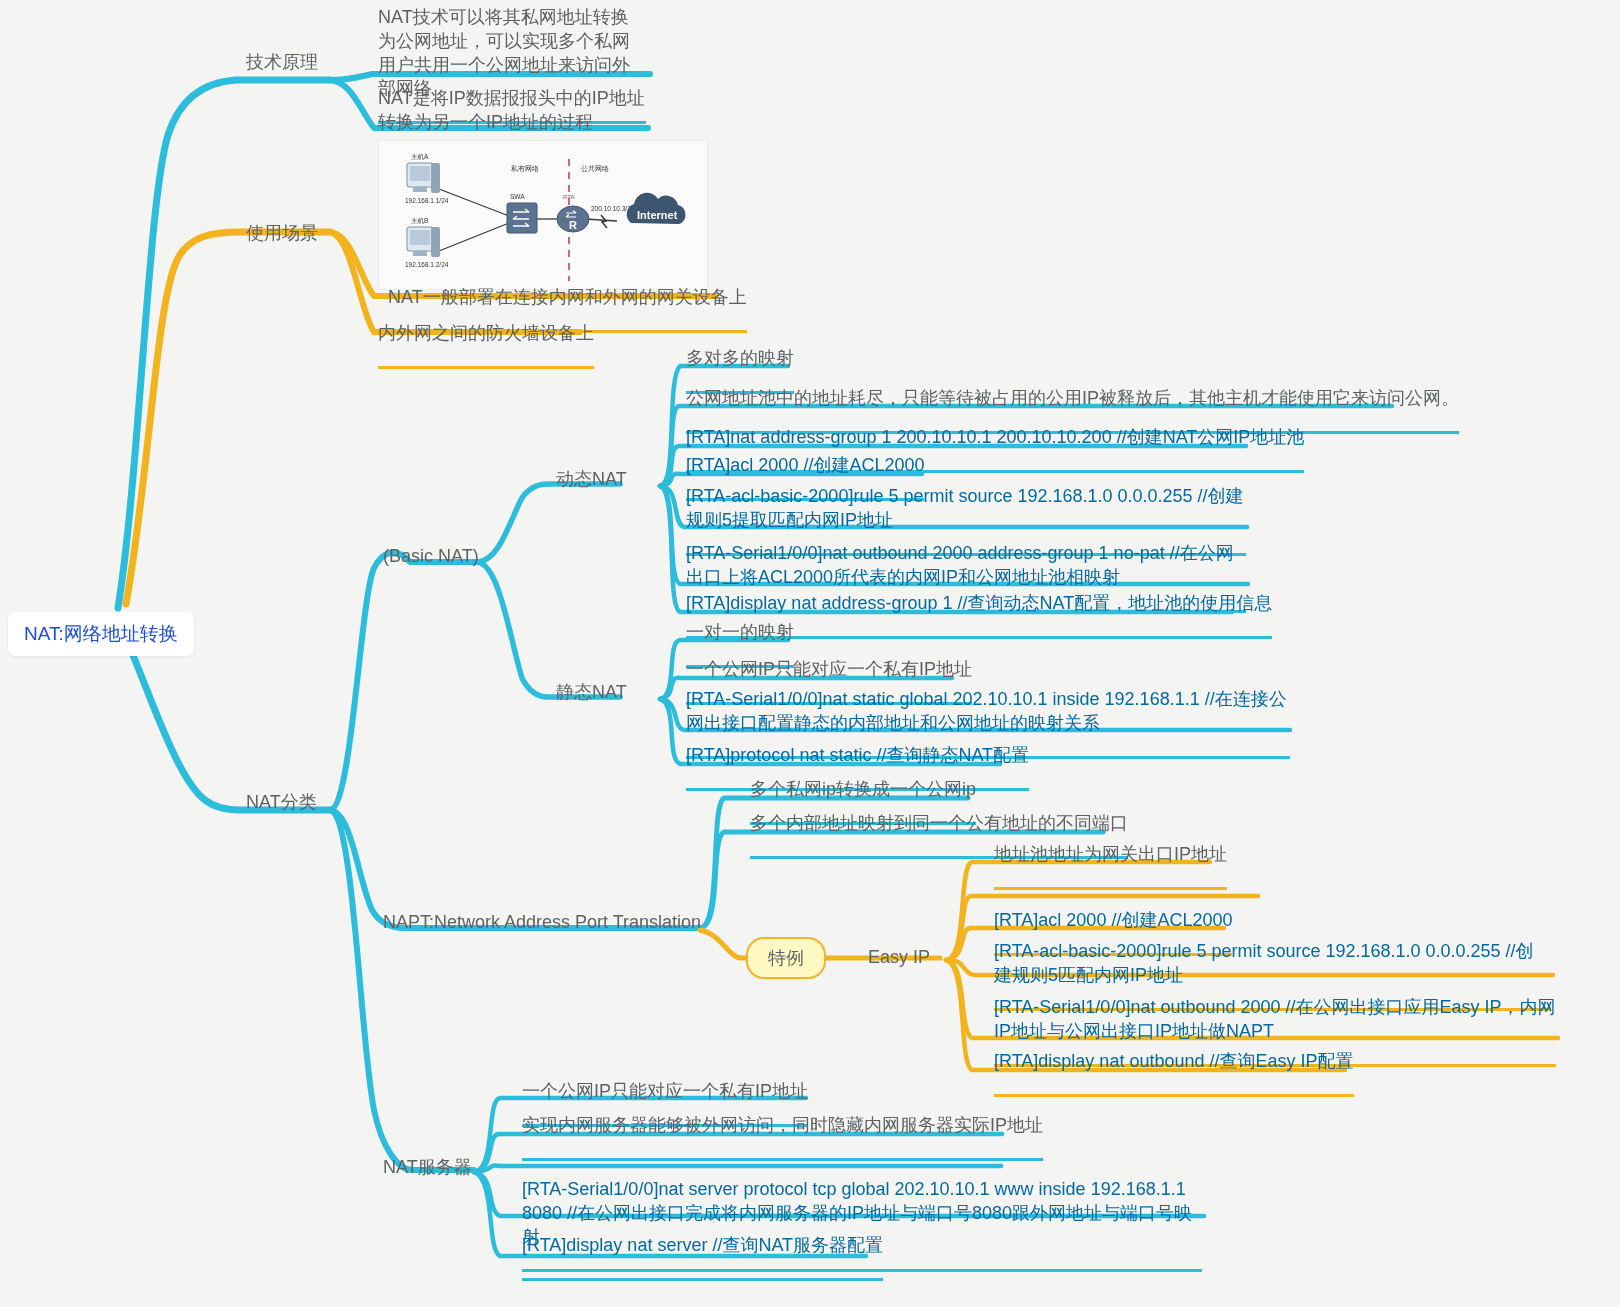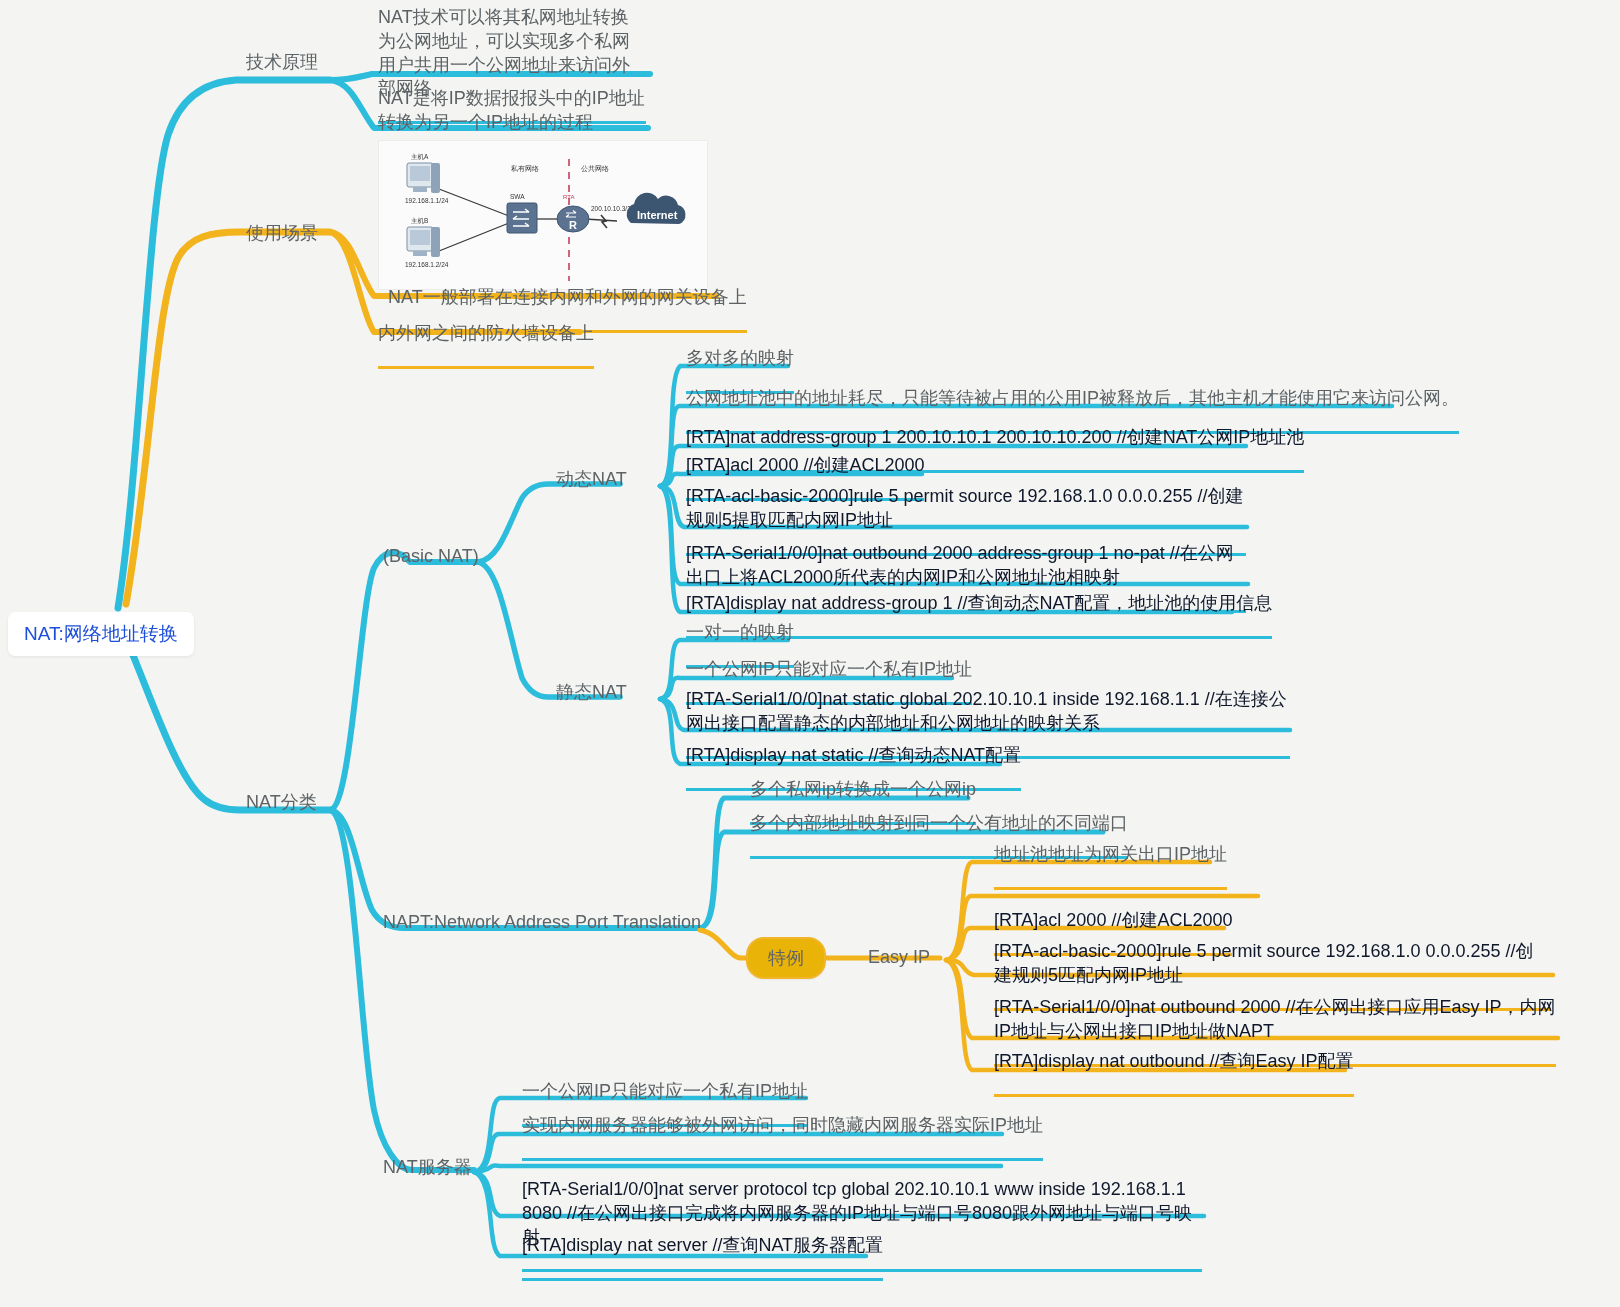--- a/index.html
+++ b/index.html
@@ -28,28 +28,28 @@
   
   .lbl{font-size:18px;color:#5d6366;}
 
   
   .leaf{
     font-size:18px;color:#5b6164;
     padding-bottom:20px;
   }
   .leaf.cy{border-bottom:3.5px solid #2cbcdc;}
   .leaf.gd{border-bottom:3.5px solid #f2b31c;}
-  .leaf.red{color:#0f172a;}
+  .leaf.red{color:#0369a1;}
   .leaf.red.cy{border-bottom:3.5px solid #2cbcdc;}
   .leaf.red.gd{border-bottom:3.5px solid #f2b31c;}
 
   
   .oval{
     position:absolute;
-    background:#eab308;
+    background:#fef9c3;
     border:2.5px solid #f0b52a;
     border-radius:18px;
     font-size:18px;color:#5d6366;
     padding:7px 20px;
     box-shadow:0 1px 2px rgba(0,0,0,.05);
   }
 
   
   .netimg{
     position:absolute;left:378px;top:140px;width:328px;height:148px;
@@ -200,21 +200,21 @@
   <div class="node leaf cy red" style="left:686px;top:454px;">[RTA]acl 2000  //创建ACL2000</div>
   <div class="node wrap leaf cy red" style="left:686px;top:485px;width:560px;">[RTA-acl-basic-2000]rule 5 permit source 192.168.1.0 0.0.0.255  //创建规则5提取匹配内网IP地址</div>
   <div class="node wrap leaf cy red" style="left:686px;top:542px;width:560px;">[RTA-Serial1/0/0]nat outbound 2000 address-group 1 no-pat  //在公网出口上将ACL2000所代表的内网IP和公网地址池相映射</div>
   <div class="node leaf cy red" style="left:686px;top:592px;">[RTA]display nat address-group 1  //查询动态NAT配置，地址池的使用信息</div>
 
   <div class="node lbl" style="left:556px;top:681px;">静态NAT</div>
 
   <div class="node leaf cy" style="left:686px;top:621px;">一对一的映射</div>
   <div class="node leaf cy" style="left:686px;top:658px;">一个公网IP只能对应一个私有IP地址</div>
   <div class="node wrap leaf cy red" style="left:686px;top:688px;width:604px;">[RTA-Serial1/0/0]nat static global 202.10.10.1 inside 192.168.1.1  //在连接公网出接口配置静态的内部地址和公网地址的映射关系</div>
-  <div class="node leaf cy red" style="left:686px;top:744px;">[RTA]display nat static //查询动态NAT配置</div>
+  <div class="node leaf cy red" style="left:686px;top:744px;">[RTA]protocol nat static //查询静态NAT配置</div>
 
   <div class="node lbl" style="left:383px;top:911px;">NAPT:Network Address Port Translation</div>
 
   <div class="node leaf cy" style="left:750px;top:778px;">多个私网ip转换成一个公网ip</div>
   <div class="node leaf cy" style="left:750px;top:812px;">多个内部地址映射到同一个公有地址的不同端口</div>
 
   <div class="oval" style="left:746px;top:937px;">特例</div>
 
   <div class="node lbl" style="left:868px;top:946px;">Easy IP</div>
 

